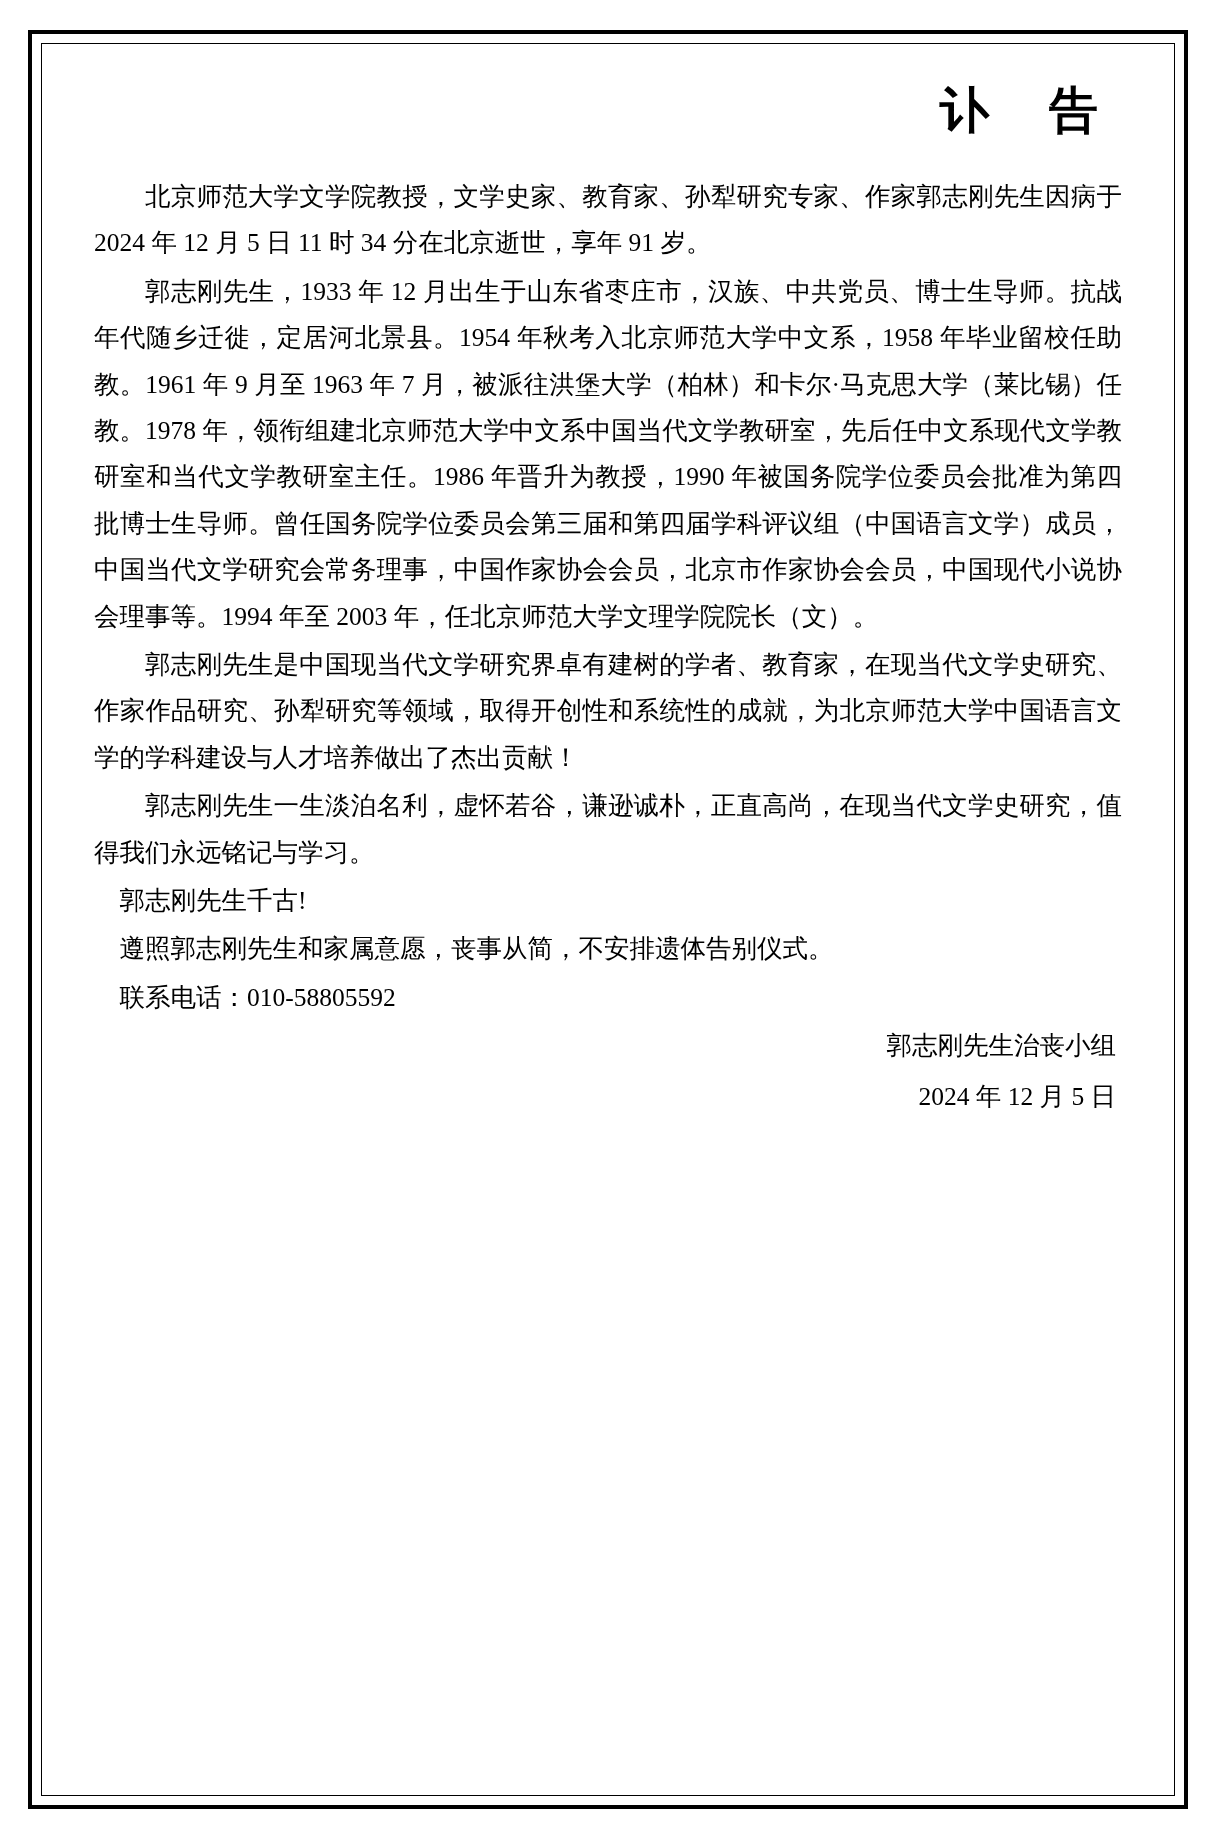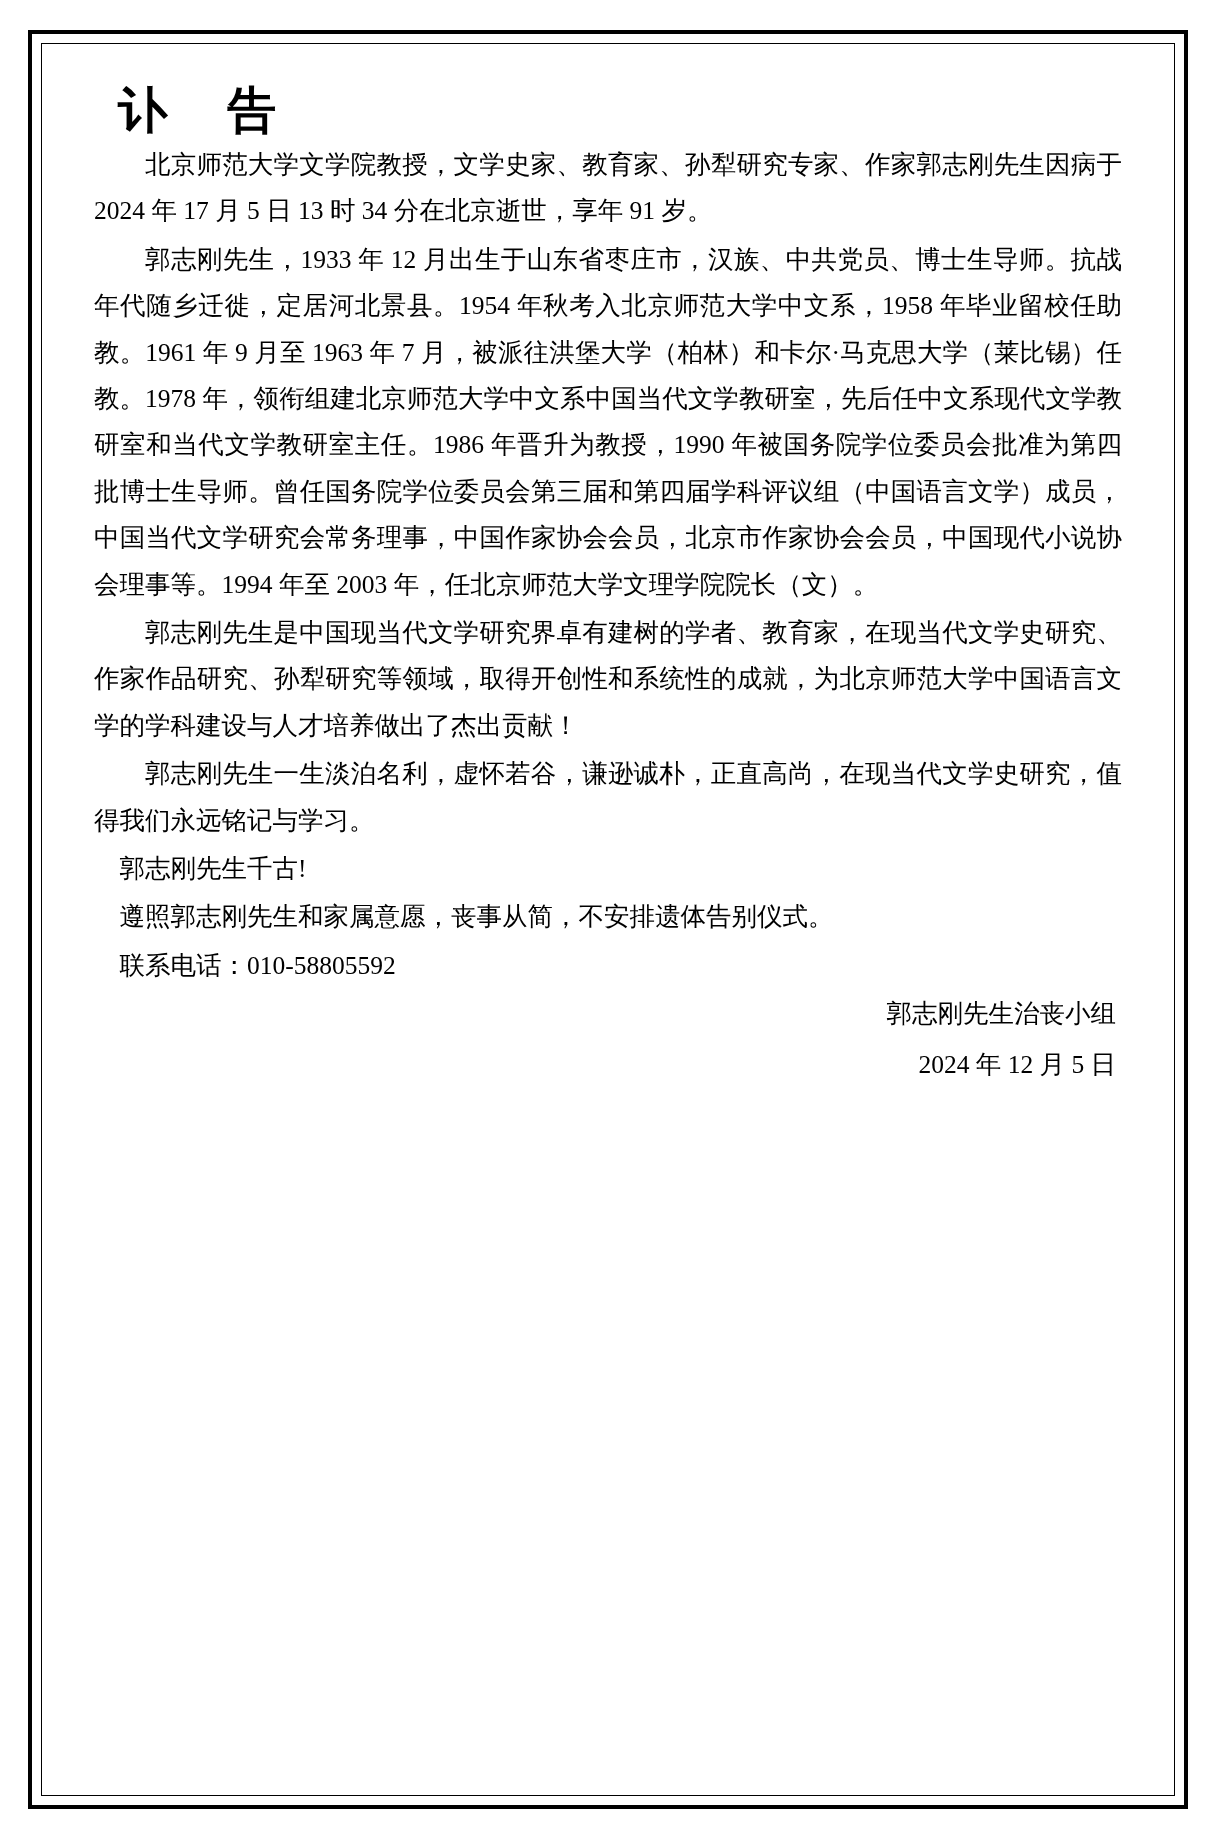--- a/index.html
+++ b/index.html
@@ -30,27 +30,27 @@
   }
   .inner-frame {
     box-sizing: border-box;
     width: 100%;
     height: 100%;
     border: 1px solid #000000;
     padding: 34px 52px 24px 52px;
     overflow: hidden;
   }
   .notice-title {
-    text-align: left;
+    text-align: right;
     font-size: 49px;
     font-weight: bold;
     letter-spacing: 24px;
     text-indent: 24px;
     line-height: 1.1;
-    margin: 6px 0 4px 0;
+    margin: 6px 0 36px 0;
     font-family: "Liberation Serif", "DejaVu Serif", serif;
   }
   .body-text p {
     margin: 0 0 2px 0;
     font-size: 25.5px;
     line-height: 1.82;
     text-align: justify;
     text-justify: inter-ideograph;
     text-indent: 2em;
     font-family: "Liberation Serif", "DejaVu Serif", serif;
@@ -78,21 +78,21 @@
 </head>
 <body>
 
 <div class="page">
   <div class="outer-frame">
     <div class="inner-frame">
 
       <div class="notice-title">讣 告</div>
 
       <div class="body-text">
-        <p>北京师范大学文学院教授，文学史家、教育家、孙犁研究专家、作家郭志刚先生因病于 2024 年 17 月 5 日 13 时 34 分在北京逝世，享年 91 岁。</p>
+        <p>北京师范大学文学院教授，文学史家、教育家、孙犁研究专家、作家郭志刚先生因病于 2024 年 12 月 5 日 11 时 34 分在北京逝世，享年 91 岁。</p>
         <p>郭志刚先生，1933 年 12 月出生于山东省枣庄市，汉族、中共党员、博士生导师。抗战年代随乡迁徙，定居河北景县。1954 年秋考入北京师范大学中文系，1958 年毕业留校任助教。1961 年 9 月至 1963 年 7 月，被派往洪堡大学（柏林）和卡尔·马克思大学（莱比锡）任教。1978 年，领衔组建北京师范大学中文系中国当代文学教研室，先后任中文系现代文学教研室和当代文学教研室主任。1986 年晋升为教授，1990 年被国务院学位委员会批准为第四批博士生导师。曾任国务院学位委员会第三届和第四届学科评议组（中国语言文学）成员，中国当代文学研究会常务理事，中国作家协会会员，北京市作家协会会员，中国现代小说协会理事等。1994 年至 2003 年，任北京师范大学文理学院院长（文）。</p>
         <p>郭志刚先生是中国现当代文学研究界卓有建树的学者、教育家，在现当代文学史研究、作家作品研究、孙犁研究等领域，取得开创性和系统性的成就，为北京师范大学中国语言文学的学科建设与人才培养做出了杰出贡献！</p>
         <p>郭志刚先生一生淡泊名利，虚怀若谷，谦逊诚朴，正直高尚，在现当代文学史研究，值得我们永远铭记与学习。</p>
       </div>
 
       <div class="tail-lines">
         <p>郭志刚先生千古!</p>
         <p>遵照郭志刚先生和家属意愿，丧事从简，不安排遗体告别仪式。</p>
         <p>联系电话：010-58805592</p>
       </div>

